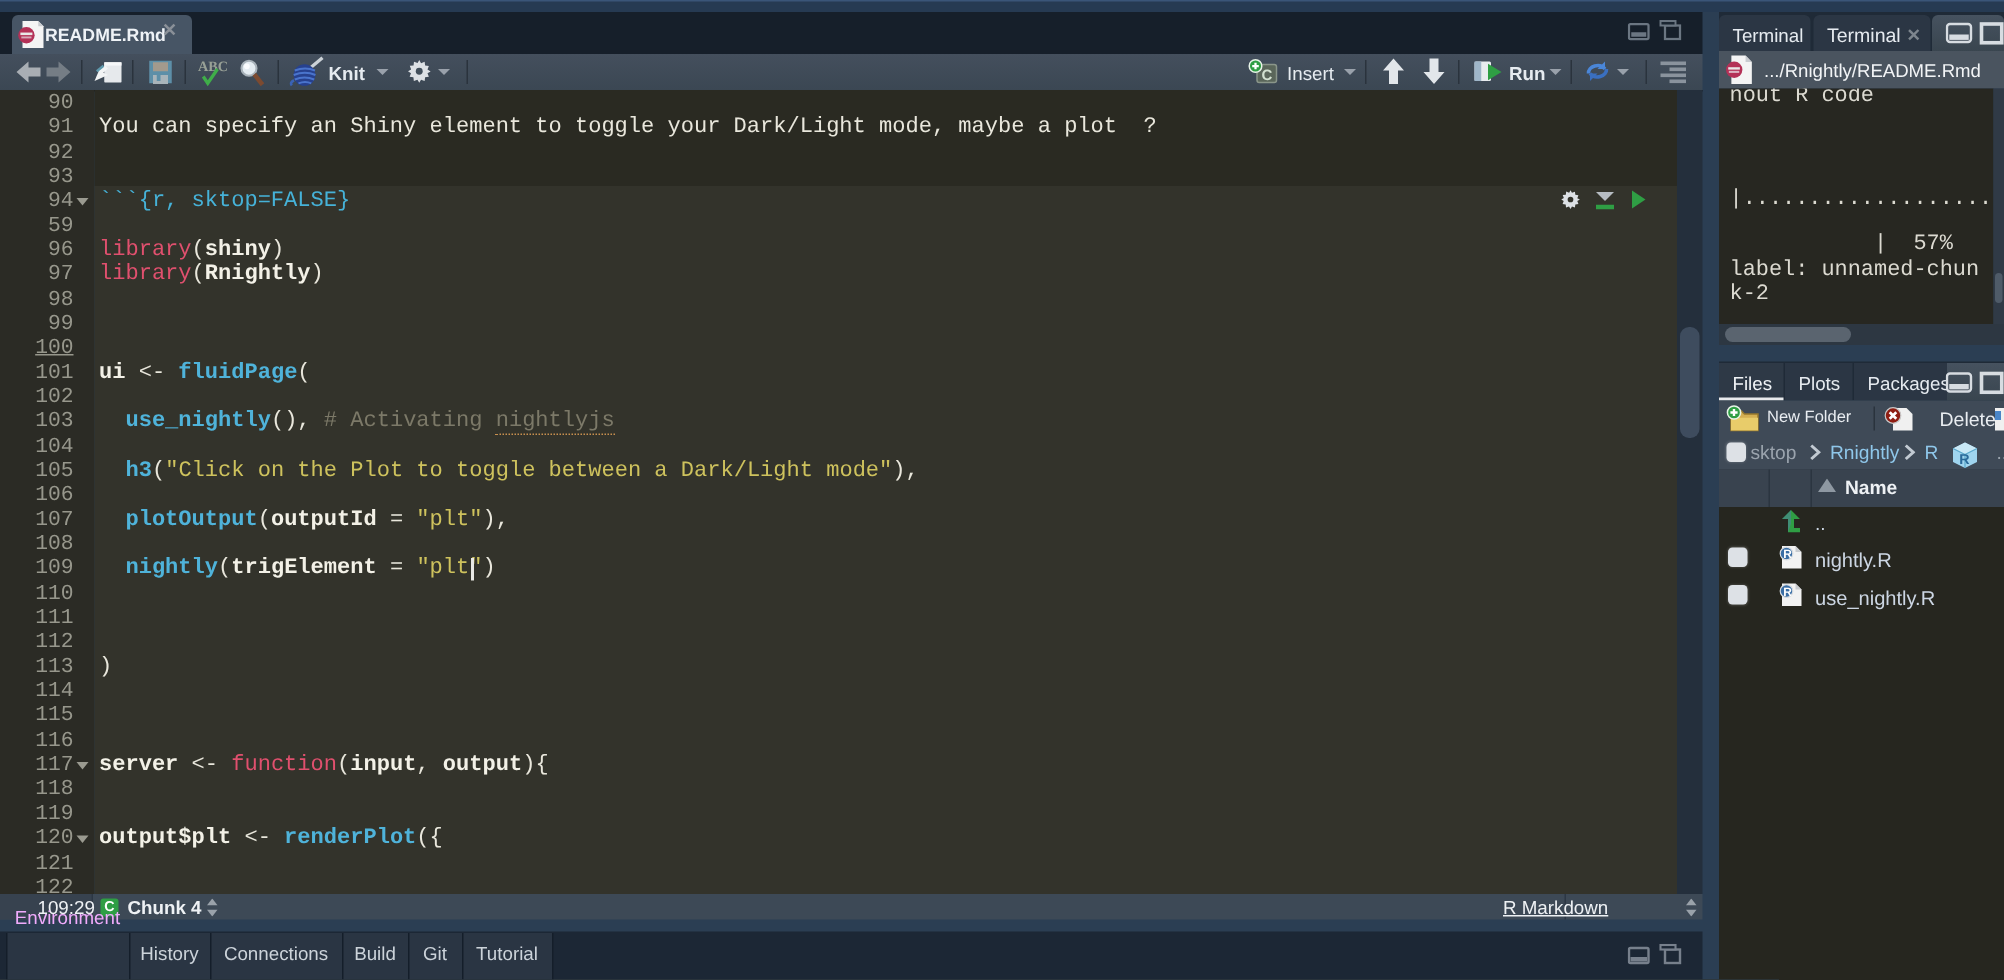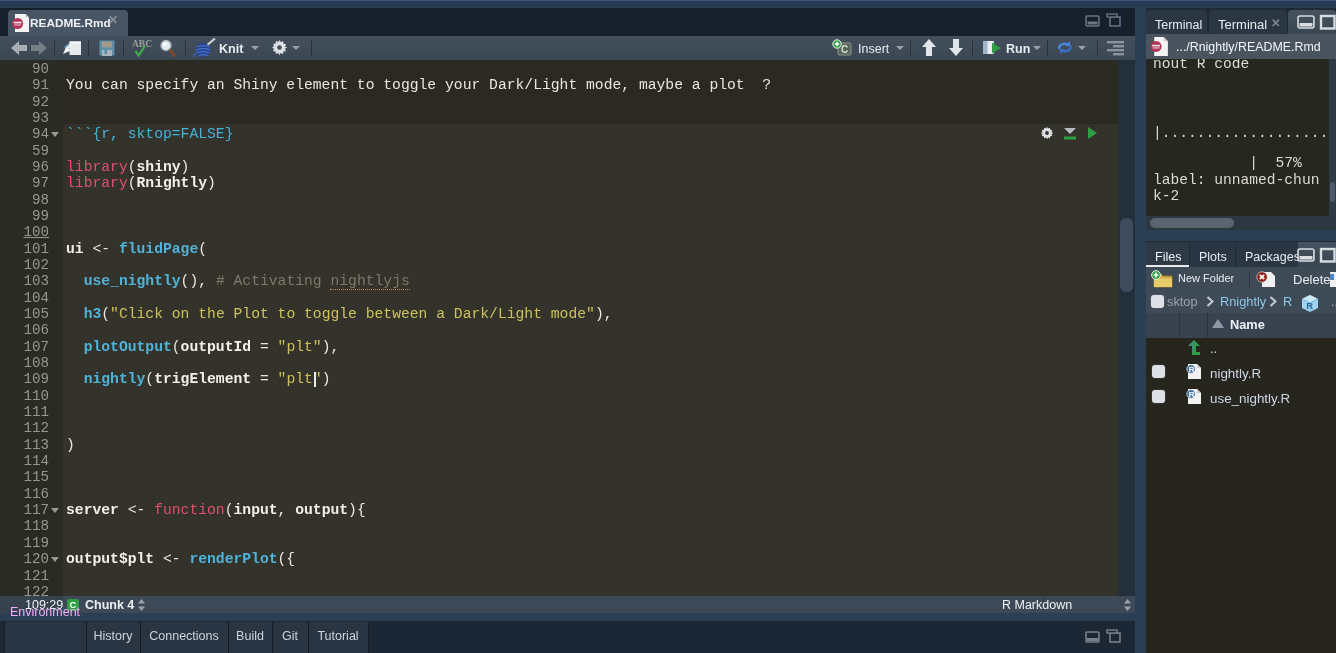--- a/index.html
+++ b/index.html
@@ -213,21 +213,21 @@
 <div class="abs" style="left:0;top:596px;width:61px;height:17px;background:#37424f;"></div>
 <div class="abs" style="left:61px;top:596px;width:1px;height:17px;background:#2c3744;"></div>
 <div class="abs" style="left:1043px;top:596px;width:1px;height:17px;background:#2c3744;"></div>
 <div class="abs" style="left:13px;top:598px;font-size:12.5px;color:#eef1f4;margin-left:12px;">109:29</div>
 <div class="abs" style="left:67px;top:599px;width:12px;height:12px;background:#2f9e44;border-radius:2px;color:#fff;font-size:9.5px;font-weight:bold;text-align:center;line-height:12px;">C</div>
 <div class="abs" style="left:85px;top:598px;font-size:12.5px;font-weight:bold;color:#eef1f4;">Chunk 4</div>
 <svg class="abs" style="left:137px;top:599px;" width="9" height="12" viewBox="0 0 9 12">
   <path d="M4.5 0 L8 4.5 H1 z" fill="#9aa2aa"></path>
     <path d="M4.5 12 L8 7.5 H1 z" fill="#9aa2aa"></path>
 </svg>
-<div class="abs" style="left:1002px;top:598px;font-size:12.5px;color:#eef1f4;">R Markdown</div>
+<div class="abs" style="left:1002px;top:598px;font-size:12.5px;color:#eef1f4;text-decoration:underline;">R Markdown</div>
 <svg class="abs" style="left:1123px;top:599px;" width="9" height="12" viewBox="0 0 9 12">
   <path d="M4.5 0 L8 4.5 H1 z" fill="#9aa2aa"></path>
     <path d="M4.5 12 L8 7.5 H1 z" fill="#9aa2aa"></path>
 </svg>
 
 <div class="abs" style="left:0;top:621px;width:1135px;height:32px;background:#1c2735;"></div>
 <div class="abs" style="left:4px;top:622px;width:82px;height:31px;background:#2a3543;"></div>
 <div class="abs" style="left:4px;top:605px;width:82px;text-align:center;font-size:12.5px;color:#f0abfc;">Environment</div>
 <div class="abs" style="left:86px;top:622px;width:54px;height:31px;background:#2a3543;"></div>
 <div class="abs" style="left:86px;top:629px;width:54px;text-align:center;font-size:12.5px;color:#ccd3da;">History</div>

